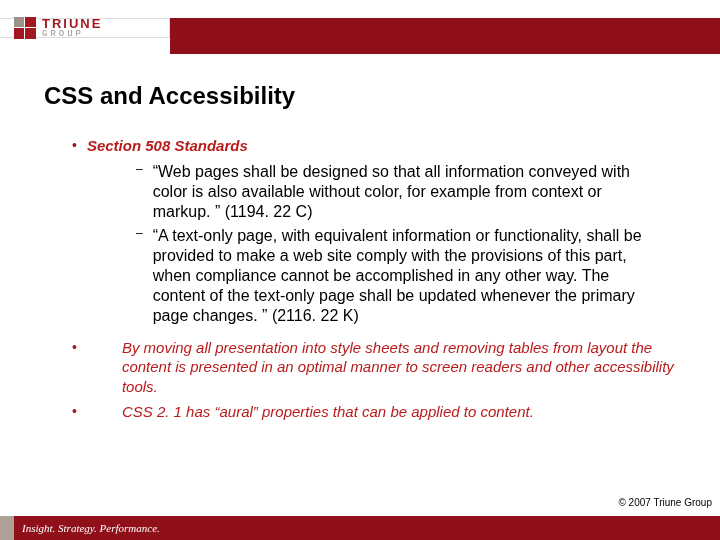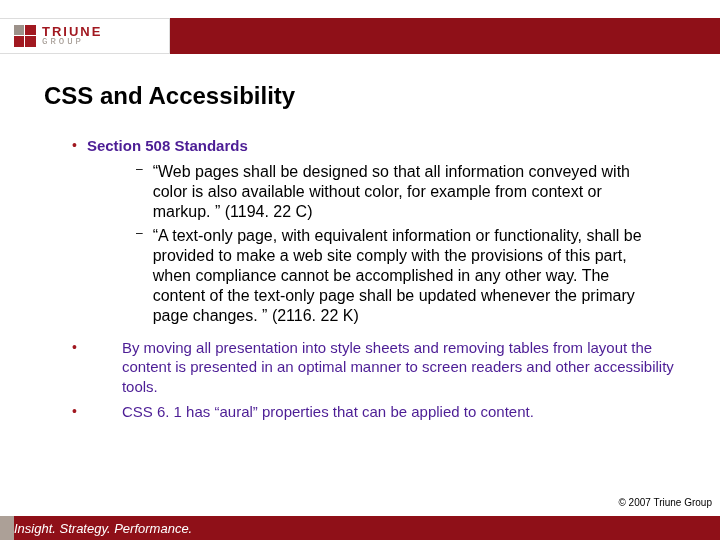--- a/index.html
+++ b/index.html
@@ -12,21 +12,21 @@
     overflow: hidden;
   }
   .header {
     display: flex;
     align-items: stretch;
     height: 54px;
     padding-top: 18px;
   }
   .logo-box {
     width: 170px;
-    height: 36px;
+    height: 20px;
     display: flex;
     align-items: center;
     padding-left: 14px;
     border: 1px solid #ddd;
     border-left: none;
     background: #fff;
   }
   .logo-mark {
     width: 22px;
     height: 22px;
@@ -79,22 +79,23 @@
   }
   .bullet-l1 .dot {
     color: #a11820;
     font-size: 14px;
     margin-right: 10px;
     line-height: 1.3;
   }
   .bullet-l1 .txt {
     font-size: 15px;
     font-weight: bold;
-    color: #4c1d95;
+    color: #b91c1c;
     line-height: 1.3;
+    font-style: italic;
   }
   .bullet-l1 .txt.normal {
     font-weight: normal;
     margin-left: 35px;
   }
   .bullet-l2 {
     display: flex;
     margin-left: 92px;
     margin-right: 30px;
     margin-bottom: 4px;
@@ -127,23 +128,24 @@
     display: flex;
     align-items: center;
   }
   .footer-pre {
     width: 14px;
     height: 24px;
     background: #aca097;
   }
   .footer-text {
     color: #fff;
-    font-size: 13px;
+    font-size: 11px;
     font-style: italic;
-    margin-left: 0;
+    margin-left: 8px;
+    font-family: Liberation Serif, serif;
   }
 </style>
 </head>
 <body>
 
 <div class="header">
   <div class="logo-box">
     <div class="logo-mark">
       <div class="g" style="left:0;top:0;width:10px;height:10px;"></div>
       <div class="sq" style="left:11px;top:0;width:11px;height:10px;"></div>
@@ -173,21 +175,21 @@
     <span class="dash">–</span>
     <span class="txt">“A text-only page, with equivalent information or functionality, shall be provided to make a web site comply with the provisions of this part, when compliance cannot be accomplished in any other way. The content of the text-only page shall be updated whenever the primary page changes. ” (2116. 22 K)</span>
   </div>
 
   <div class="bullet-l1">
     <span class="dot">•</span>
     <span class="txt normal">By moving all presentation into style sheets and removing tables from layout the content is presented in an optimal manner to screen readers and other accessibility tools.</span>
   </div>
   <div class="bullet-l1">
     <span class="dot">•</span>
-    <span class="txt normal">CSS 6. 1 has “aural” properties that can be applied to content.</span>
+    <span class="txt normal">CSS 2. 1 has “aural” properties that can be applied to content.</span>
   </div>
 </div>
 
 <div class="copyright">© 2007 Triune Group</div>
 
 <div class="footer-bar">
   <div class="footer-pre"></div>
   <span class="footer-text">Insight. Strategy. Performance.</span>
 </div>
 

